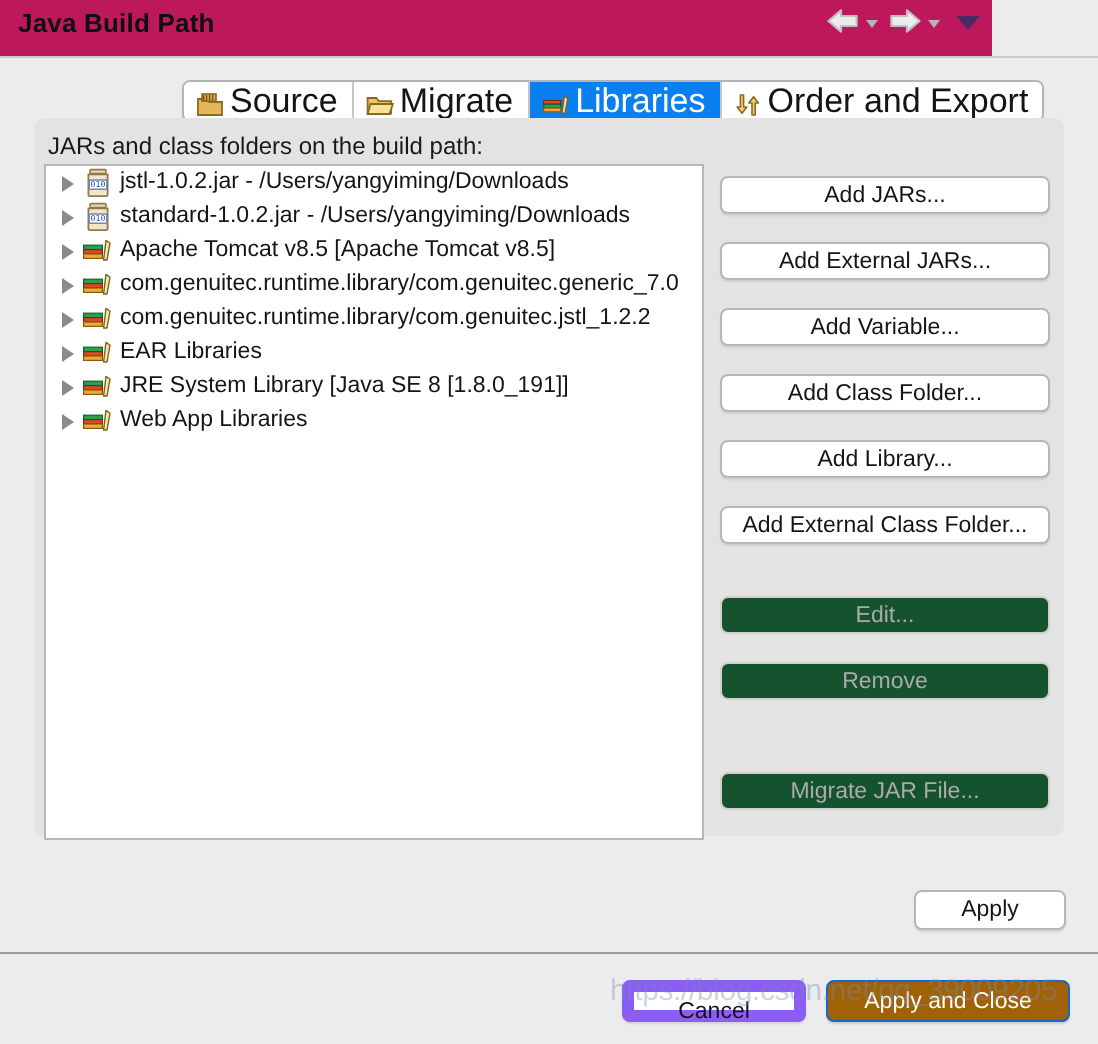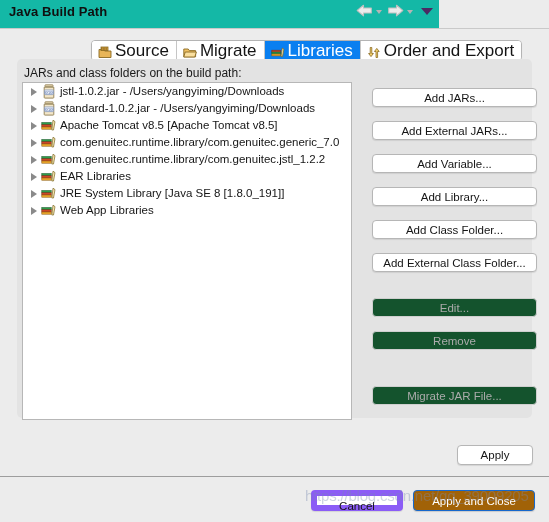--- a/index.html
+++ b/index.html
@@ -5,22 +5,22 @@
   html,body{margin:0;padding:0;}
   body{
     width:549px;height:522px;overflow:hidden;position:relative;
     background:#ececec;
     font-family:"Liberation Sans","DejaVu Sans",sans-serif;
     font-size:12px;color:#1a1a1a;
     -webkit-font-smoothing:antialiased;
   }
   
   .titlebar{
-    position:absolute;left:0;top:0;width:439px;height:28px;
-    background:#14b8a6;
+    position:absolute;left:0;top:0;width:496px;height:28px;
+    background:#be185d;
   }
   .title{
     position:absolute;left:9px;top:4px;
     font-size:13px;font-weight:bold;color:#101010;
     letter-spacing:0.1px;
   }
   .navicons{position:absolute;right:6px;top:4px;display:flex;align-items:center;gap:2px;}
   .navarrow{display:block;}
   .caret-sm{
     width:0;height:0;border-left:3.5px solid transparent;border-right:3.5px solid transparent;
@@ -74,21 +74,21 @@
     width:13px;height:17px;position:relative;flex:0 0 auto;
   }
   .twisty::before{
     content:"";position:absolute;left:3px;top:5px;
     width:0;height:0;border-top:4.5px solid transparent;border-bottom:4.5px solid transparent;
     border-left:6px solid #8a8a8a;
   }
   .rowicon{width:16px;height:15px;position:relative;flex:0 0 auto;margin-right:3px;}
   .rowlabel{font-size:11.5px;color:#151515;line-height:17px;}
   
-  .btncol{position:absolute;left:372px;top:88px;width:165px;}
+  .btncol{position:absolute;left:360px;top:88px;width:165px;}
   .btn{
     display:block;width:165px;height:19px;line-height:18px;
     margin-bottom:14px;
     background:#ffffff;border:1px solid #b6b6b6;border-radius:4px;
     font-family:"Liberation Sans","DejaVu Sans",sans-serif;
     font-size:11.5px;color:#151515;text-align:center;
     box-shadow:0 1px 1px rgba(0,0,0,0.09);
     padding:0;cursor:default;
   }
   .btn.disabled{
@@ -286,22 +286,22 @@
           <path d="M10.8 12.0 L12.0 2.2 L14.0 3.6 L12.5 12.0 Z" fill="#f7e8b0" stroke="#7a6420" stroke-width="0.7" stroke-linejoin="round"></path>
         </svg></span>
       <span class="rowlabel">Web App Libraries</span>
     </div>
   </div>
 
 <div class="btncol" id="btncol">
     <button class="btn">Add JARs...</button>
     <button class="btn">Add External JARs...</button>
     <button class="btn">Add Variable...</button>
+    <button class="btn">Add Class Folder...</button>
     <button class="btn">Add Library...</button>
-    <button class="btn">Add Class Folder...</button>
     <button class="btn gap-lg">Add External Class Folder...</button>
     <button class="btn disabled">Edit...</button>
     <button class="btn disabled gap-xl">Remove</button>
     <button class="btn disabled">Migrate JAR File...</button>
   </div>
 
 <button class="apply-btn">Apply</button>
 
 <div class="bottomsep"></div>
 <div class="bottombar"></div>

